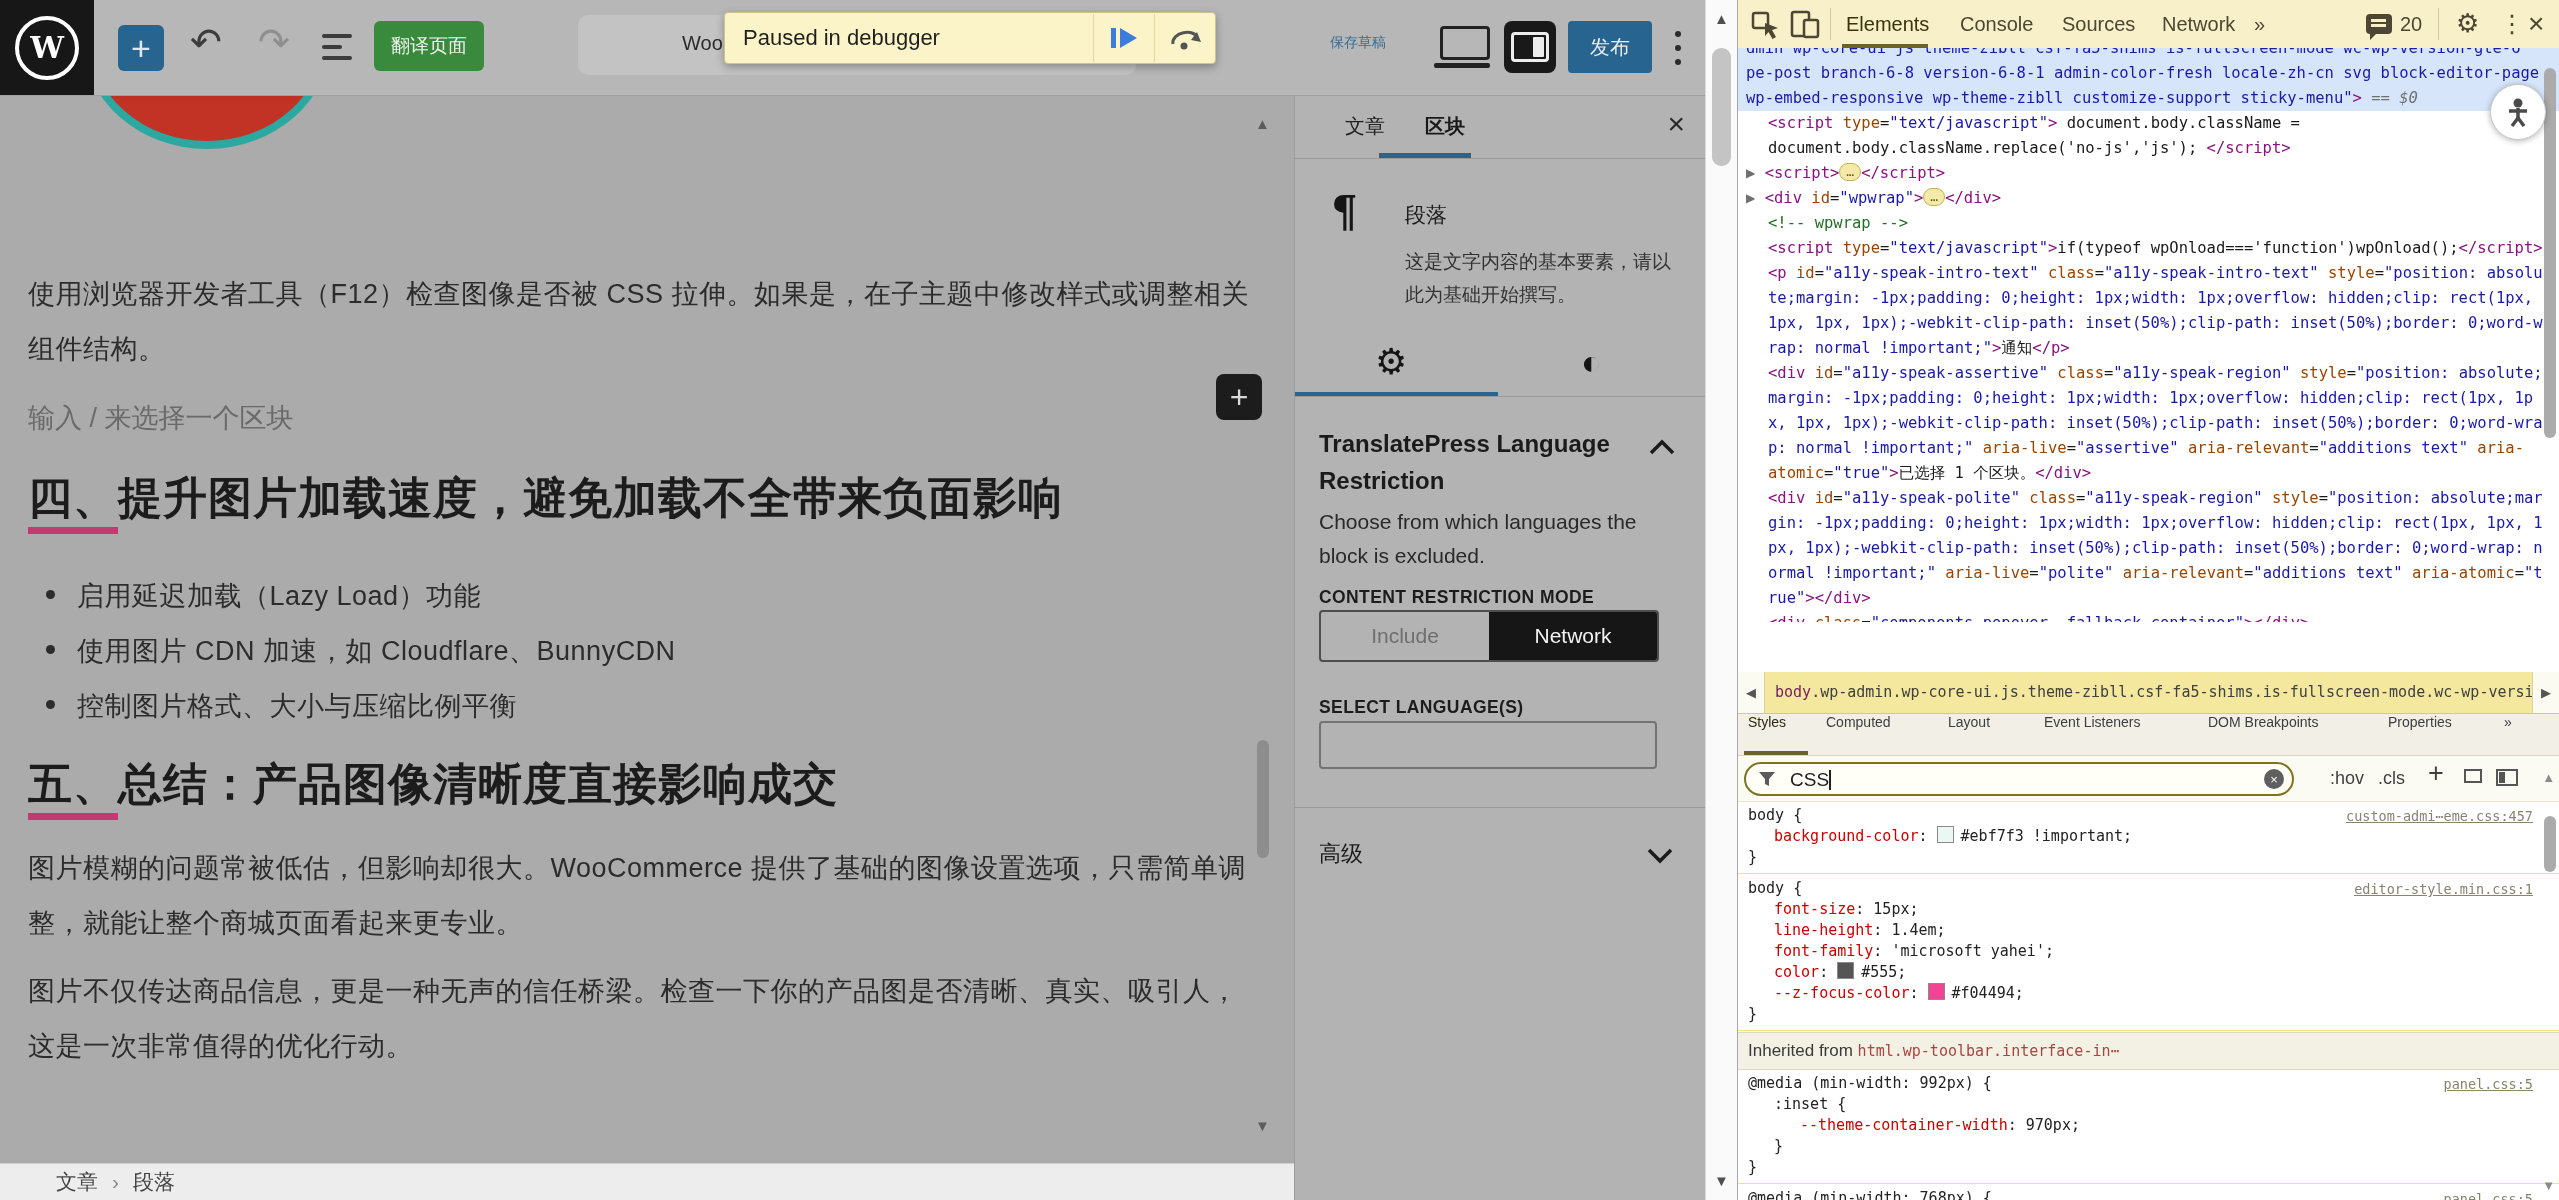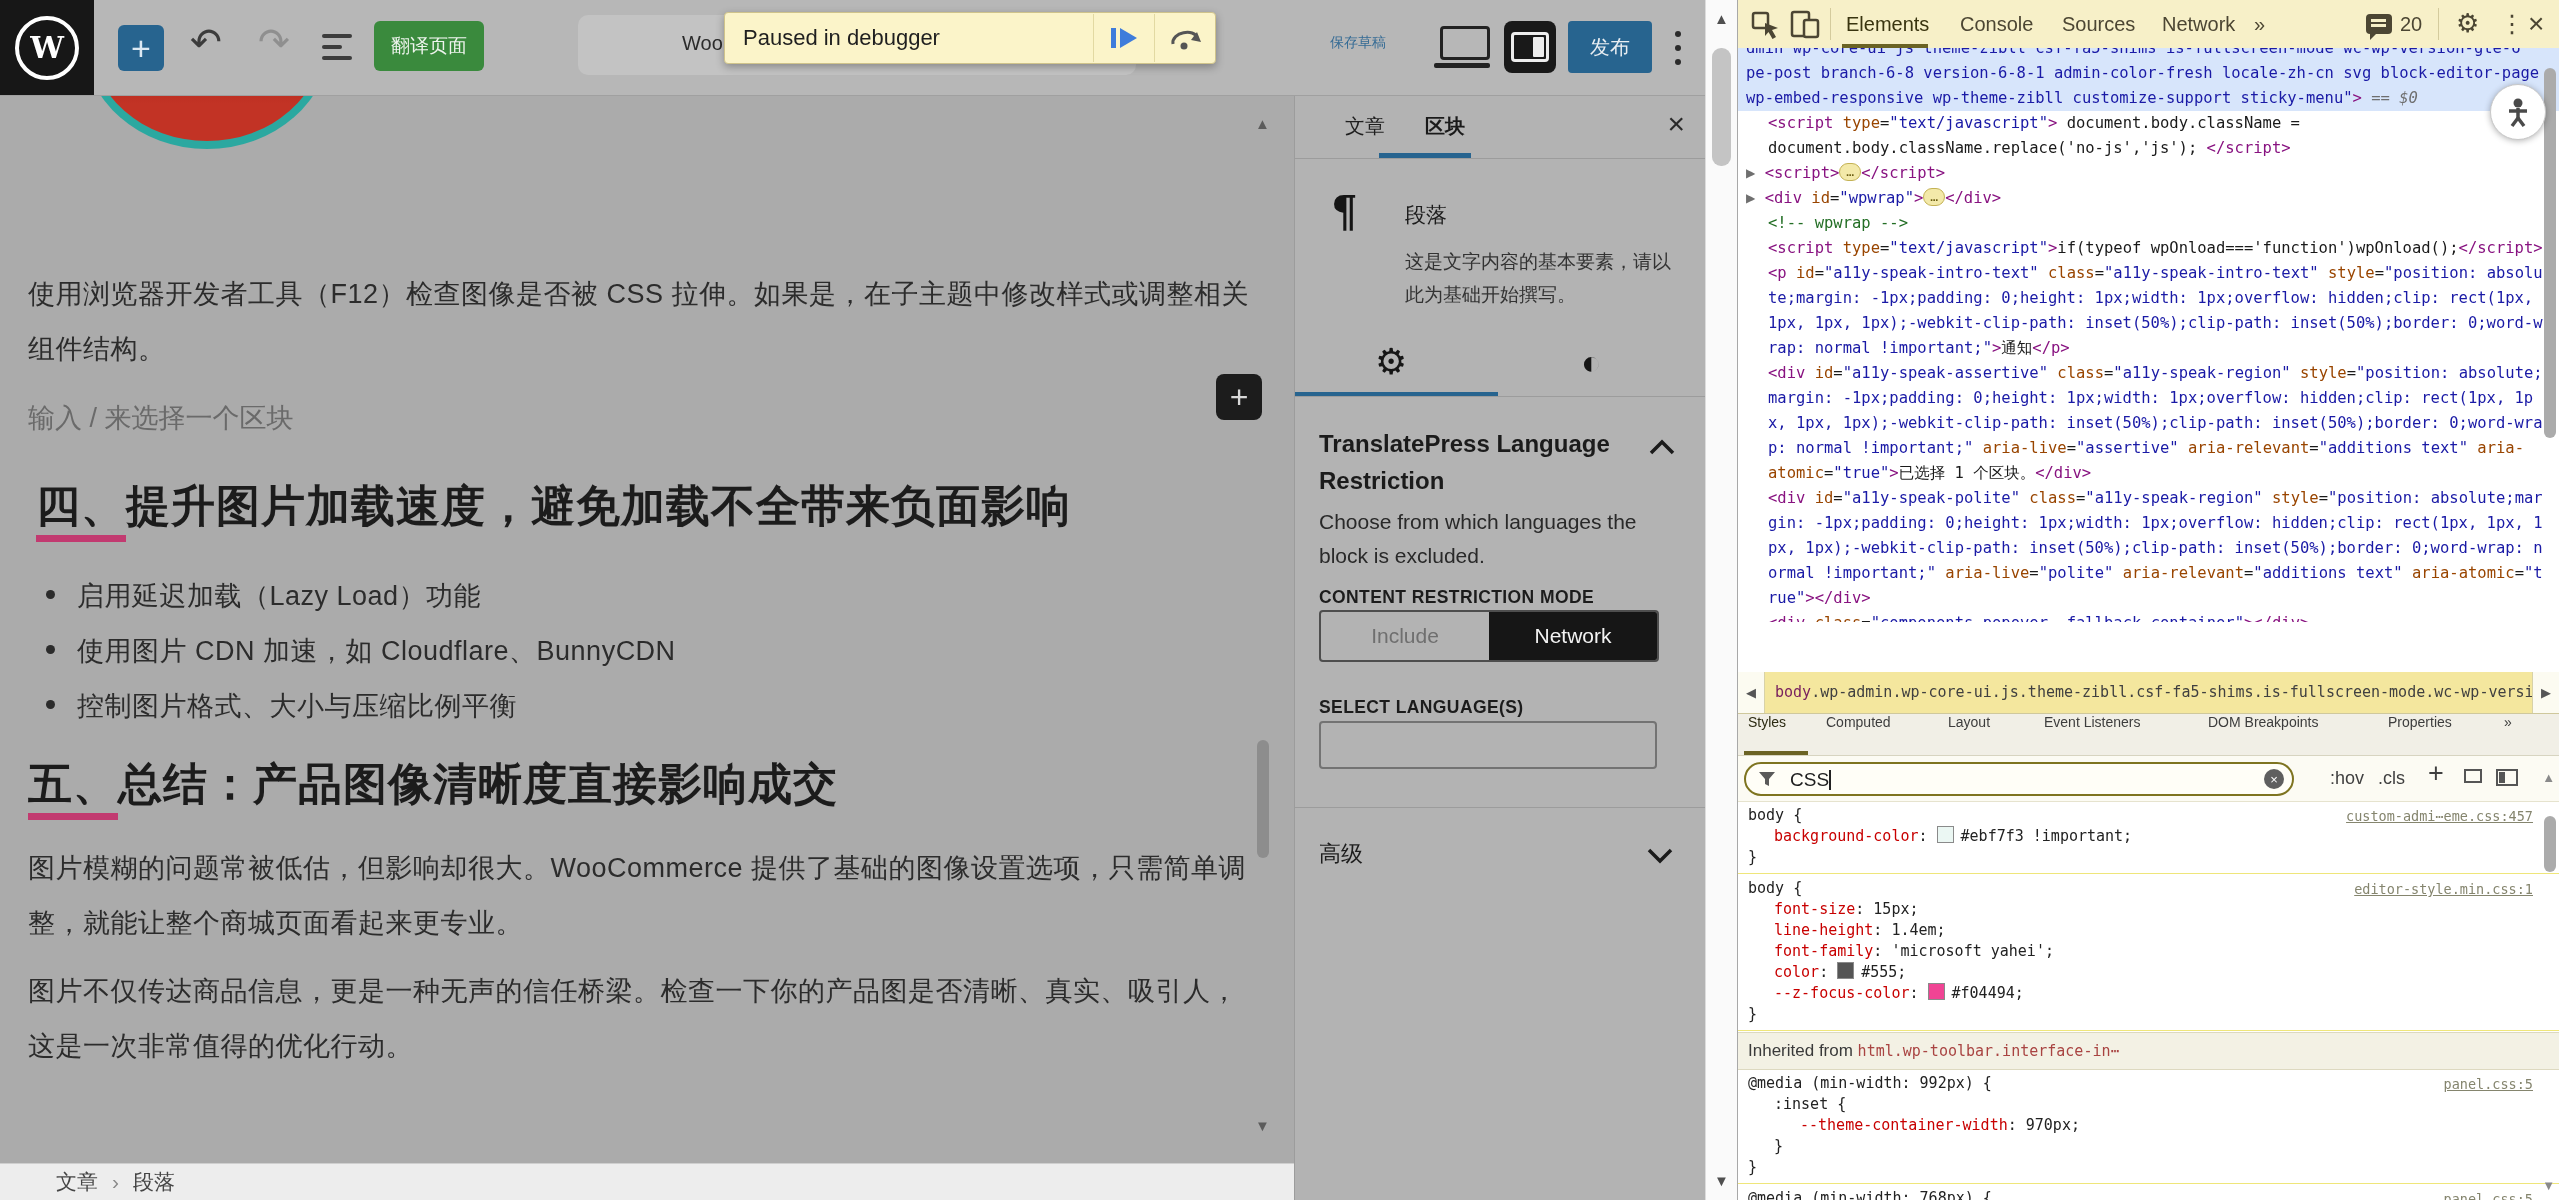--- a/index.html
+++ b/index.html
@@ -230,21 +230,21 @@
 
   <main class="wp-canvas">
     <div class="abs img-teal"></div>
     <div class="abs img-red"></div>
 
     <p class="abs para p1" style="margin:0;">使用浏览器开发者工具（F12）检查图像是否被 CSS 拉伸。如果是，在子主题中修改样式或调整相关组件结构。</p>
 
     <div class="abs ed-placeholder">输入 / 来选择一个区块</div>
     <button class="abs appender flexc" style="border:none;">+</button>
 
-    <h2 class="abs ed-h2 h4zh" style="margin:8px;">
+    <h2 class="abs ed-h2 h4zh" style="margin:0;">
       <span class="hnum">四、</span><span>提升图片加载速度，避免加载不全带来负面影响</span>
     </h2>
 
     <div class="abs bullets">
         <div class="bullet-row"><span class="bdot"></span>启用延迟加载（Lazy Load）功能</div>
         <div class="bullet-row"><span class="bdot"></span>使用图片 CDN 加速，如 Cloudflare、BunnyCDN</div>
         <div class="bullet-row"><span class="bdot"></span>控制图片格式、大小与压缩比例平衡</div>
       </div>
 
     <h2 class="abs ed-h2 h5zh" style="margin:0;">

